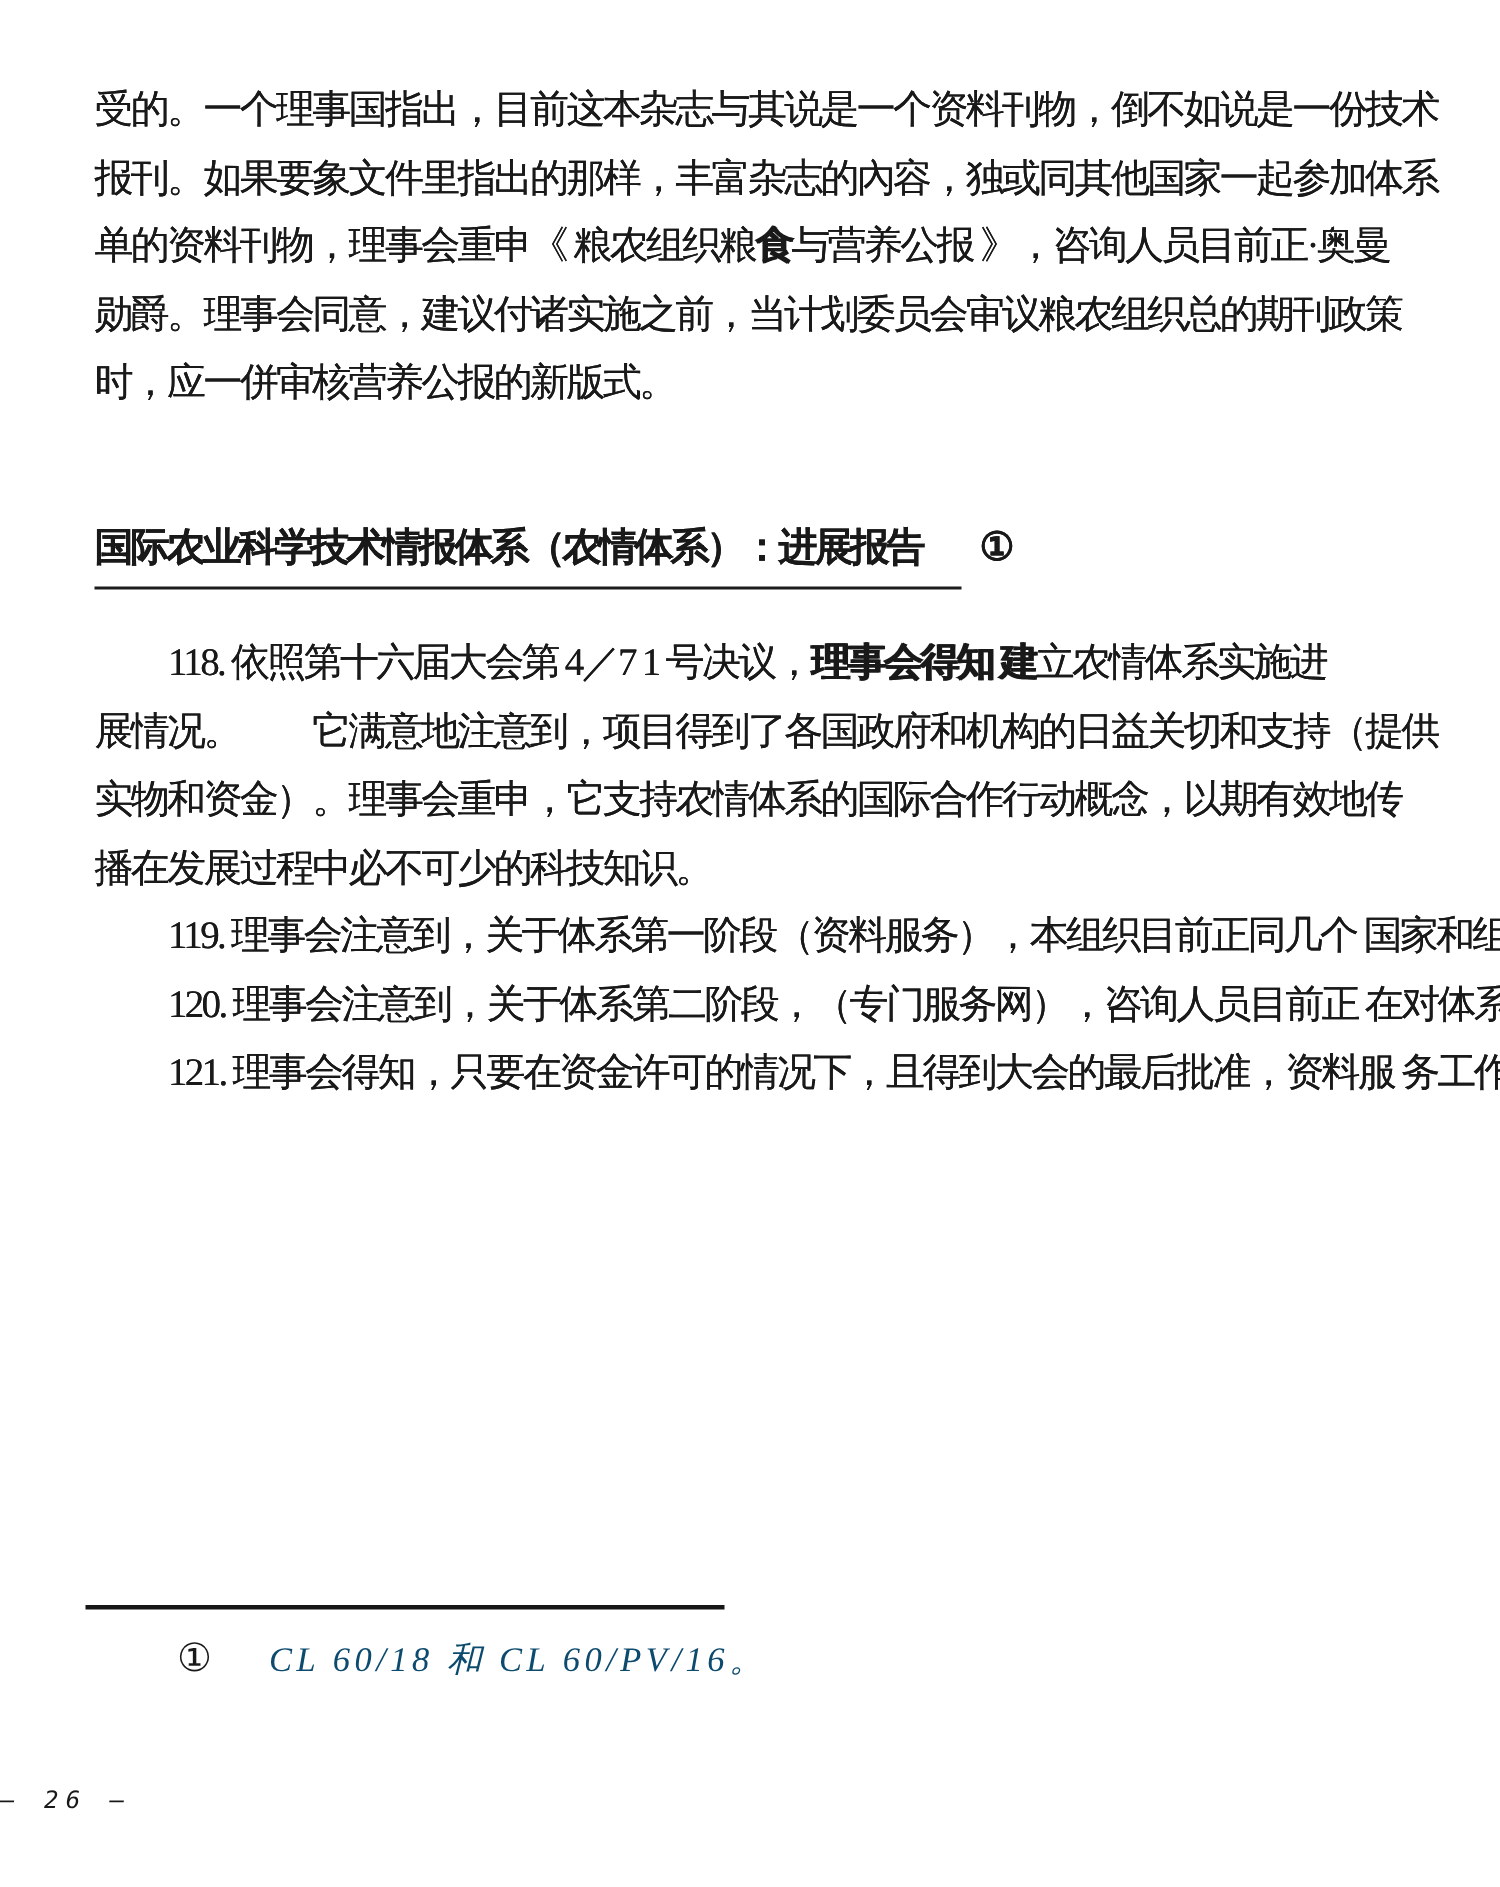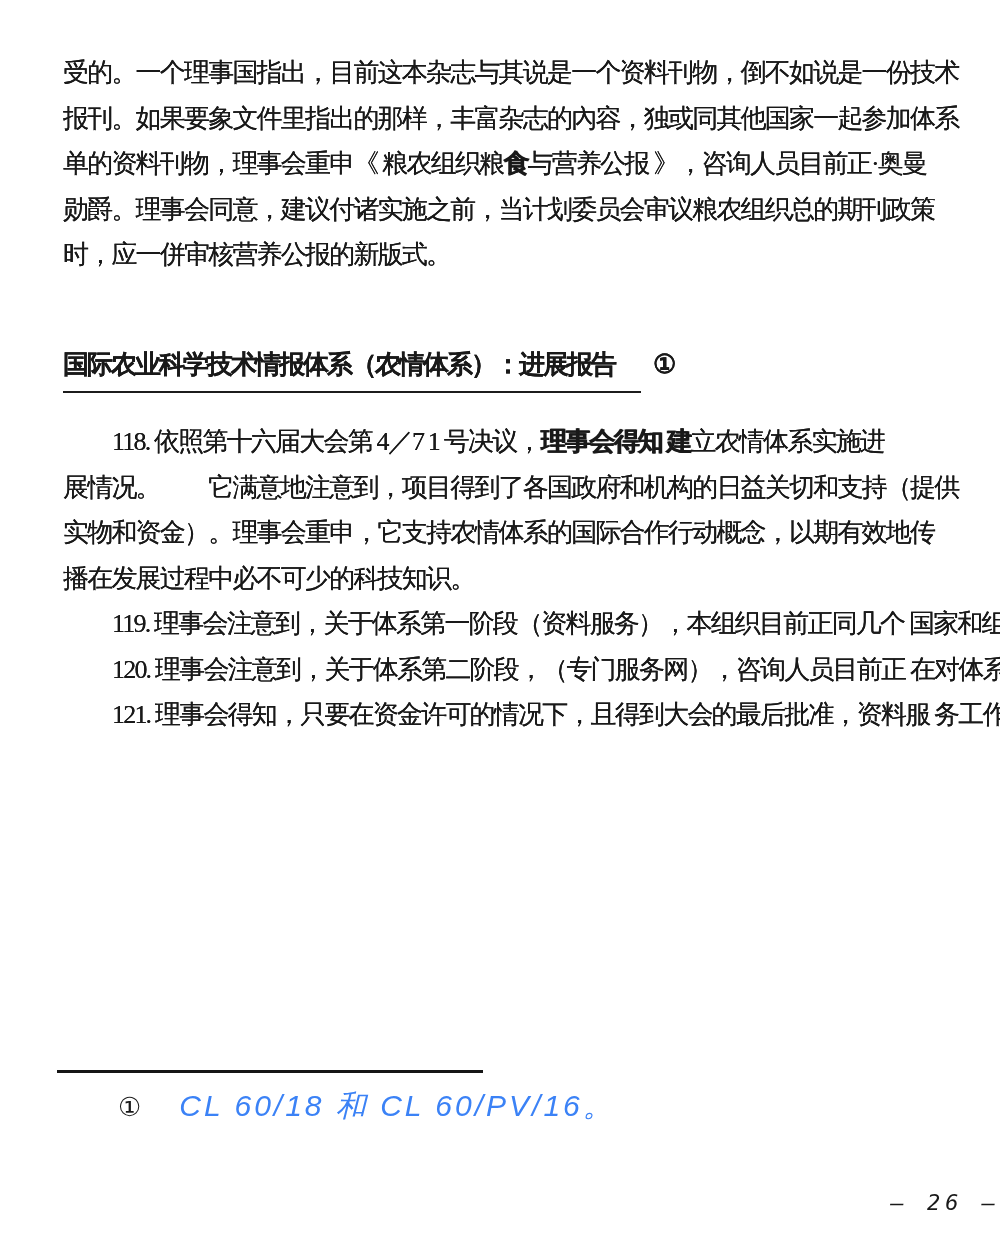--- a/index.html
+++ b/index.html
@@ -53,33 +53,33 @@
   .footnote-block {
     position: absolute; left: 118px; top: 1086px;
     font-size: 26px; line-height: 40px;
     white-space: nowrap;
   }
   .fn-marker {
     font-family: "DejaVu Sans", "Liberation Sans", sans-serif;
     font-size: 26px; color: #191919;
   }
   .fn-text {
-    font-family: Liberation Sans, sans-serif;
+    font-family: Liberation Serif, serif;
     font-style: italic;
-    font-size: 30px;
+    font-size: 23px;
     letter-spacing: 3px;
     margin-left: 38px;
-    color: #3b82f6;
+    color: #0c4a6e;
   }
   .page-number {
     position: absolute; left: 0; right: 0; top: 1190px;
-    text-align: right;
+    text-align: left;
     font-family: "DejaVu Sans Mono", "Liberation Mono", monospace;
     font-style: italic;
-    font-size: 22px;
+    font-size: 16px;
     letter-spacing: 5px;
     color: #191919;
   }
 </style>
 </head>
 <body>
 
 <div class="sheet">
 
   <p class="cjk para intro-block"><span class="lines">受的。一个理事国指出，目前这本杂志与其说是一个资料刊物，倒不如说是一份技术

